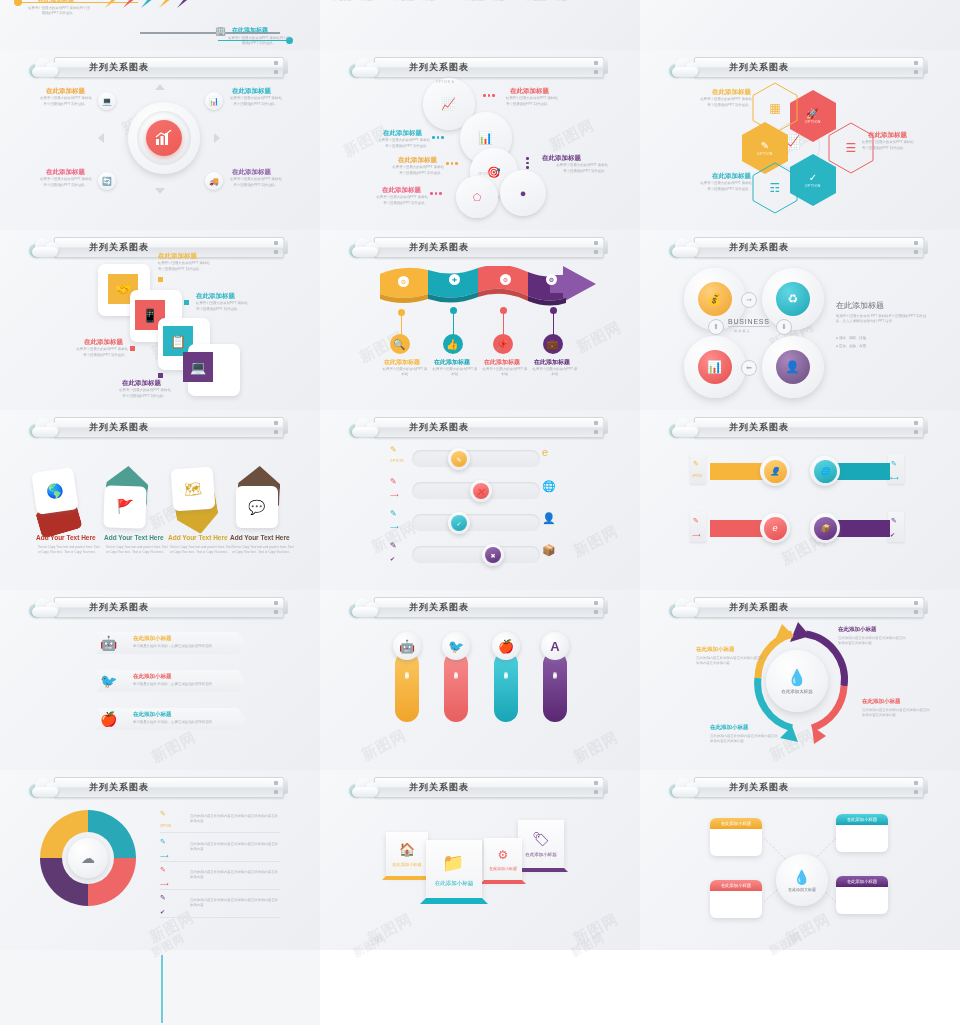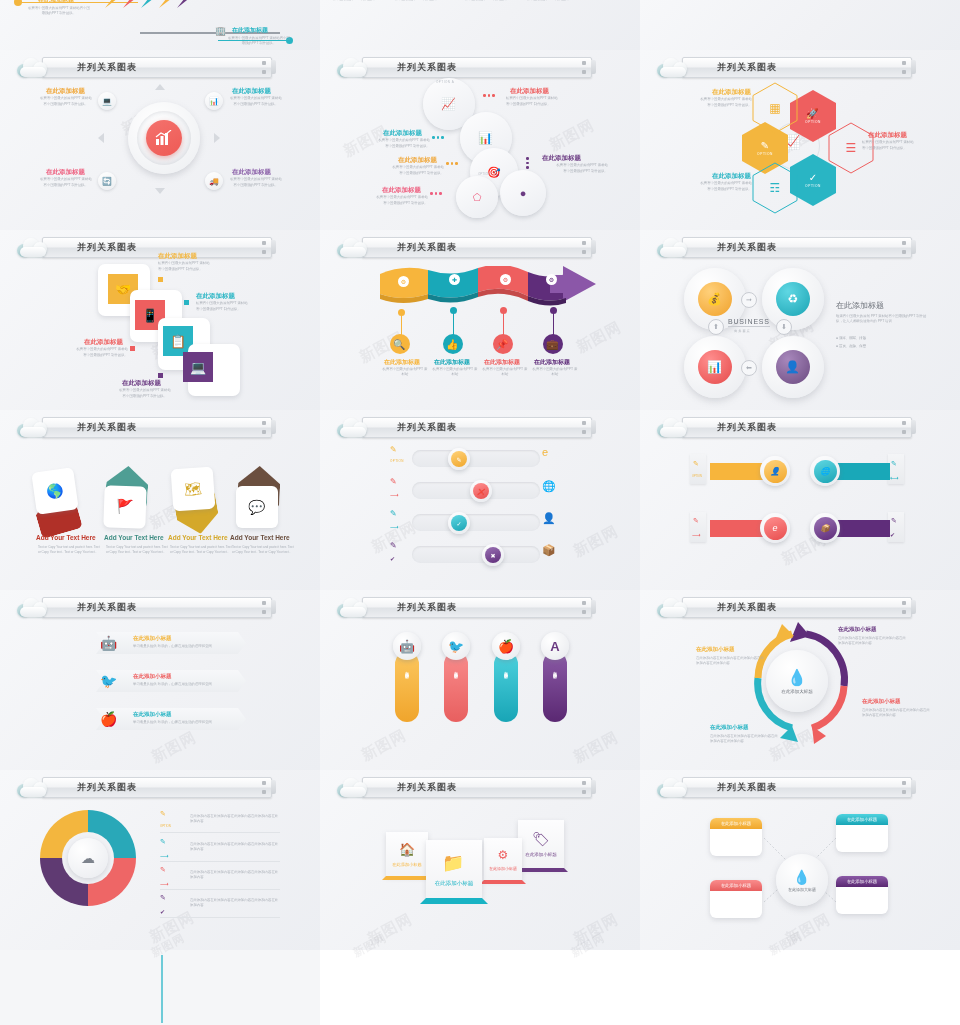--- a/index.html
+++ b/index.html
@@ -11,21 +11,21 @@
   .sheet{position:absolute;left:0;top:0;width:960px;height:1025px;}
   
   .slide{
     position:absolute;width:320px;height:180px;overflow:hidden;
     background:linear-gradient(135deg,#f7f8fa 0%,#f1f2f5 55%,#eceef2 100%);
   }
   .slide.partial{height:50px;}
   .bottomstrip{position:absolute;left:0;top:950px;width:960px;height:75px;background:#f5f6f8;}
   .whitebox{position:absolute;left:320px;top:950px;width:640px;height:75px;background:#ffffff;}
   
-  .banner{position:absolute;left:16px;top:6px;height:22px;display:flex;align-items:center;}
+  .banner{position:absolute;left:28px;top:6px;height:22px;display:flex;align-items:center;}
   .cloud{position:relative;width:34px;height:20px;flex:0 0 34px;z-index:3;}
   .cloud i{position:absolute;border-radius:50%;background:linear-gradient(160deg,#ffffff 0%,#e3e9ec 100%);
            box-shadow:0 1px 2px rgba(90,120,125,.25);}
   .cloud i.c1{left:1px;top:7px;width:13px;height:13px;background:linear-gradient(160deg,#cfe4e6,#9ec9cd);}
   .cloud i.c2{left:7px;top:1px;width:16px;height:16px;}
   .cloud i.c3{left:17px;top:5px;width:14px;height:14px;}
   .cloud i.c4{left:4px;top:10px;width:26px;height:10px;border-radius:6px;background:linear-gradient(180deg,#ffffff,#e8ecef);}
   .bar{
     position:relative;margin-left:-8px;height:19px;min-width:168px;
     background:linear-gradient(180deg,#ffffff 0%,#f2f3f5 48%,#dfe2e6 52%,#eceef1 100%);

